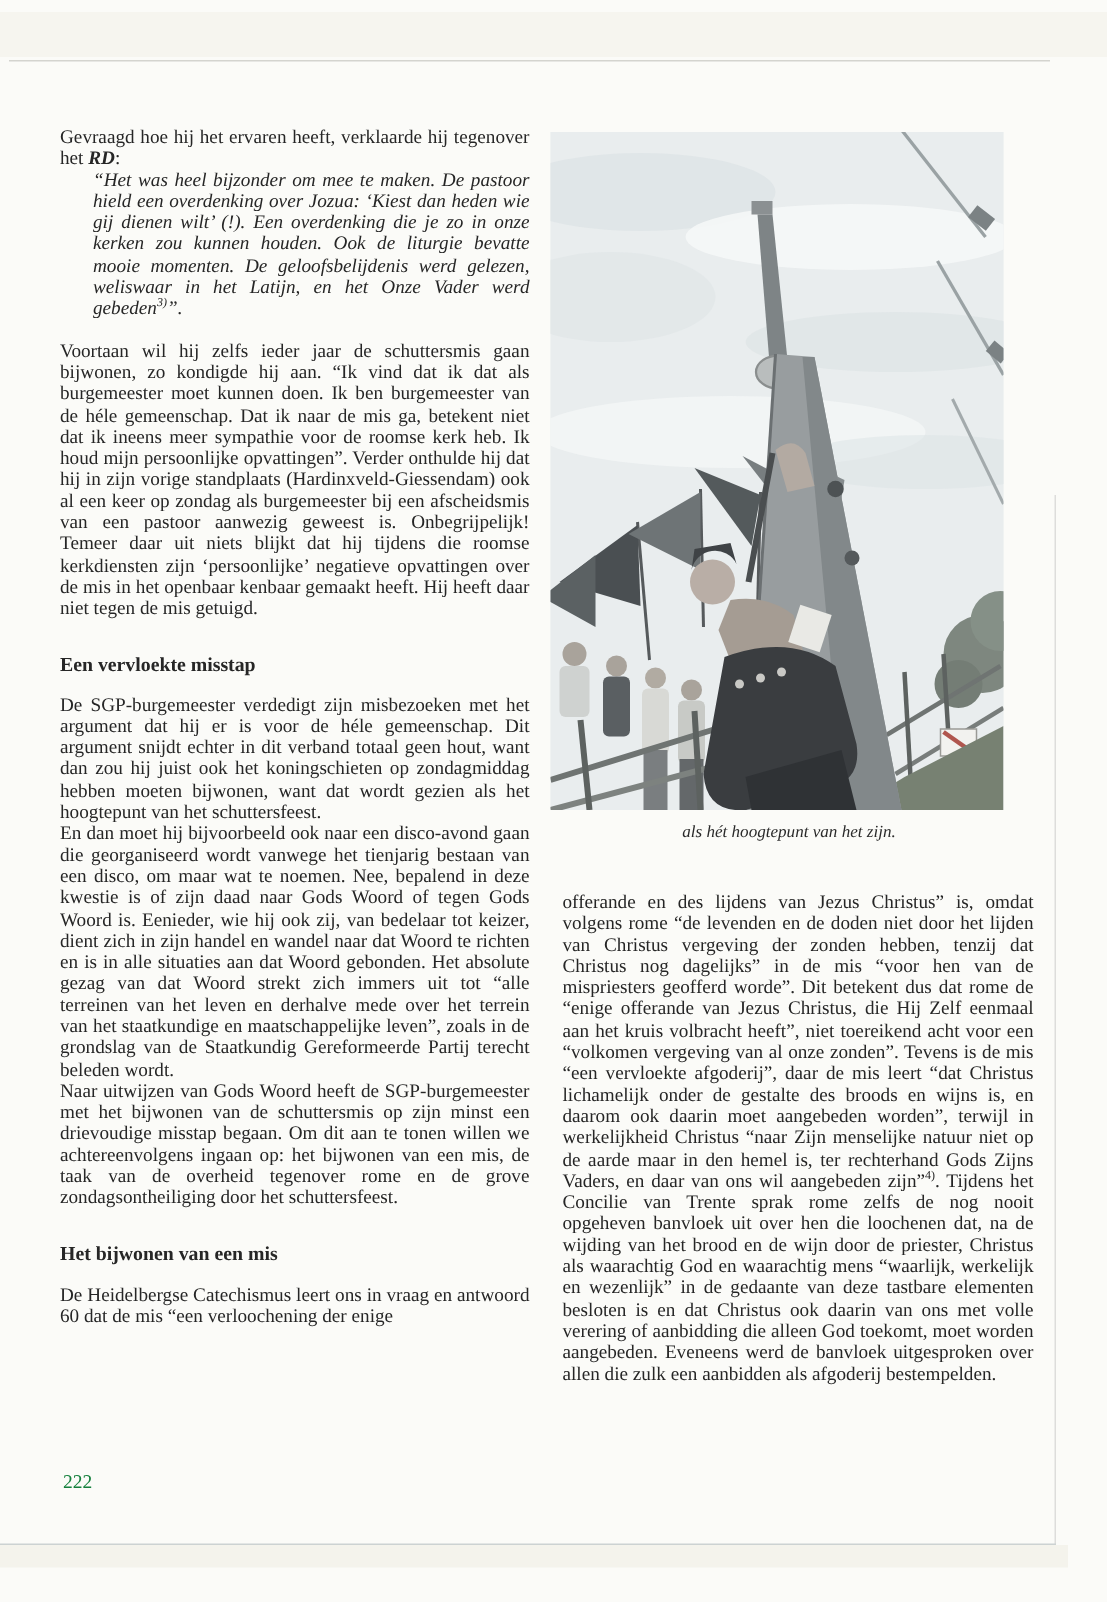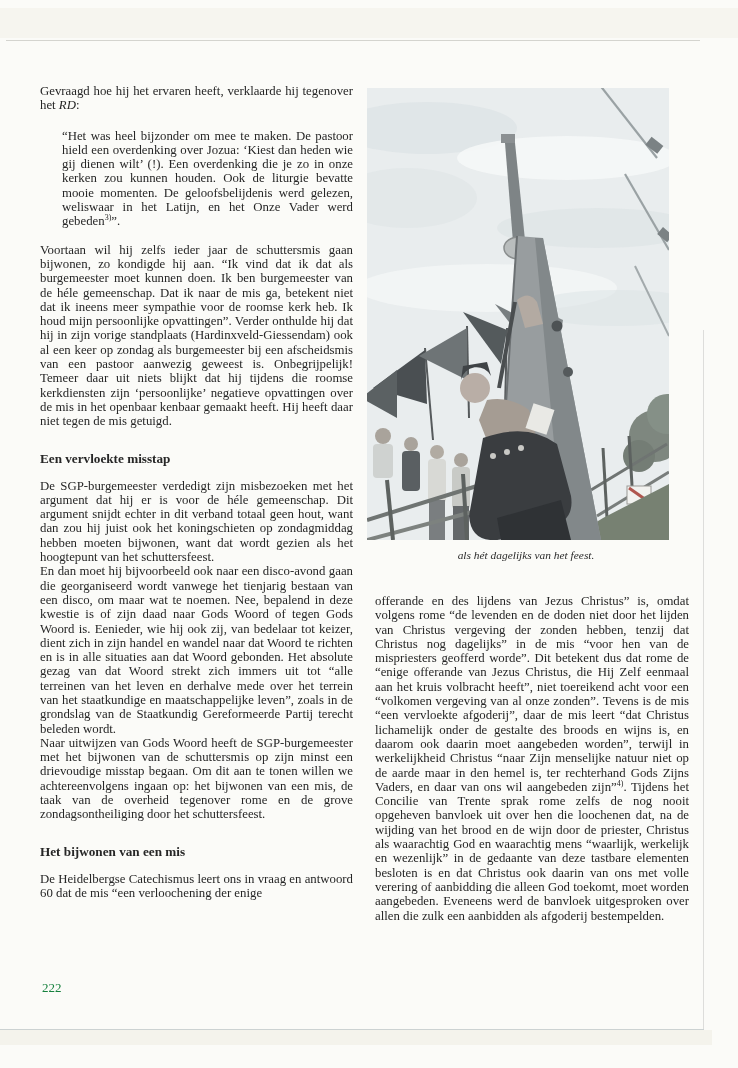--- a/index.html
+++ b/index.html
@@ -15,29 +15,29 @@
   .bottom-rule{ position:absolute; top:1029px; left:0; width:704px; height:1px; background:#ccd2d2; }
   .bottom-band{ position:absolute; top:1030px; left:0; width:712px; height:15px; background:#f4f3ec; }
 
   .col-left  { position:absolute; left:40px;  top:84px;  width:313px; }
   .col-right { position:absolute; left:375px; top:594px; width:314px; }
   p.body {
     margin:0; font-size:12.8px; line-height:14.3px;
     text-align:justify; text-justify:inter-word;
   }
   p.quote {
-    margin:16px 0 0 22px; font-size:12.8px; line-height:14.3px;
-    text-align:justify;
+    margin:0 0 0 22px; font-size:12.8px; line-height:14.3px;
+    font-style:italic; text-align:justify;
   }
   p.gap-before { margin-top:14px; }
   h3.section {
     margin:22px 0 13px 0; font-size:13.2px; line-height:15px; font-weight:bold;
   }
   sup { font-size:8px; line-height:0; vertical-align:super; }
-  i.rd { font-style:italic; }
+  i.rd { font-style:italic;font-weight:bold; }
 
   .photo {
     position:absolute; left:367px; top:88px; width:302px; height:452px;
     background:#e9edee;
   }
   .caption {
     position:absolute; left:370px; top:548px; width:312px;
     font-size:11.4px; line-height:14px; font-style:italic;
     text-align:center; color:#2a2a2a;
   }
@@ -141,21 +141,21 @@
       <path d="M130 430 l64 -18 10 40 -70 0 z" fill="#2f3235"></path>
       <circle cx="126" cy="368" r="3" fill="#c9c9c5"></circle>
       <circle cx="140" cy="364" r="3" fill="#c9c9c5"></circle>
       <circle cx="154" cy="360" r="3" fill="#c9c9c5"></circle>
 
       <line x1="148" y1="214" x2="132" y2="300" stroke="#4a4e50" stroke-width="4"></line>
     </svg>
   </div>
 
   <div class="caption">
-    <div>als hét dagelijks van het feest.</div>
+    <div>als hét hoogtepunt van het zijn.</div>
   </div>
 
   <div class="col-right">
     <p class="body"><span>offerande en des lijdens van Jezus Christus” is, omdat volgens rome “de levenden en de doden niet door het lijden van Christus vergeving der zonden hebben, tenzij dat Christus nog dagelijks” in de mis “voor hen van de mispriesters geofferd worde”. Dit betekent dus dat rome de “enige offerande van Jezus Christus, die Hij Zelf eenmaal aan het kruis volbracht heeft”, niet toereikend acht voor een “volkomen vergeving van al onze zonden”. Tevens is de mis “een vervloekte afgoderij”, daar de mis leert “dat Christus lichamelijk onder de gestalte des broods en wijns is, en daarom ook daarin moet aangebeden worden”, terwijl in werkelijkheid Christus “naar Zijn menselijke natuur niet op de aarde maar in den hemel is, ter rechterhand Gods Zijns Vaders, en daar van ons wil aangebeden zijn”</span><sup>4)</sup><span>. Tijdens het Concilie van Trente sprak rome zelfs de nog nooit opgeheven banvloek uit over hen die loochenen dat, na de wijding van het brood en de wijn door de priester, Christus als waarachtig God en waarachtig mens “waarlijk, werkelijk en wezenlijk” in de gedaante van deze tastbare elementen besloten is en dat Christus ook daarin van ons met volle verering of aanbidding die alleen God toekomt, moet worden aangebeden. Eveneens werd de banvloek uitgesproken over allen die zulk een aanbidden als afgoderij bestempelden.</span></p>
   </div>
 
   <div class="page-number">222</div>
 </div>
 
 </body></html>

